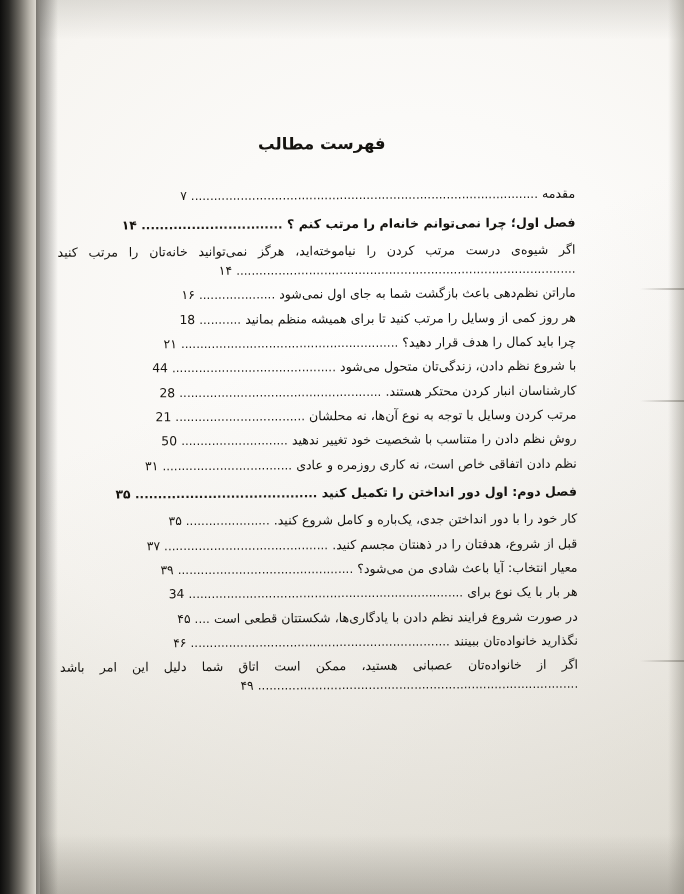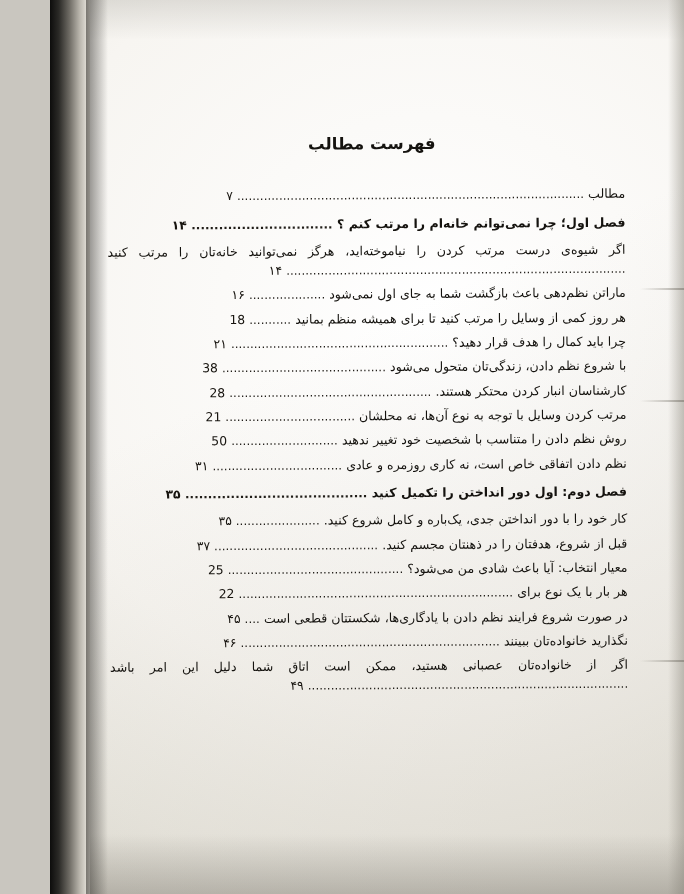--- a/index.html
+++ b/index.html
@@ -8,25 +8,24 @@
   }
   body {
     width: 684px;
     height: 894px;
     overflow: hidden;
     background: #c9c6bf;
     font-family: "DejaVu Sans", sans-serif;
   }
   .page-photo {
     position: relative;
-    width: 594px;
+    width: 684px;
     height: 894px;
     background: #ffffff;
     overflow: hidden;
-    padding-left: 40px;
   }
   
   .gutter-shadow {
     position: absolute;
     top: 0;
     left: 0;
     width: 40px;
     height: 894px;
     background: linear-gradient(to right,
         #0d0d0c 0%, #2b2a27 22%, #6d6a63 48%, #b9b5ac 74%, #ddd9d1 90%, #eae6de 100%);
@@ -148,21 +147,21 @@
 
 <div class="page-photo">
   <div class="paper"></div>
   <div class="paper-warm"></div>
 
   <div class="content tilt">
     <h1 class="toc-title">فهرست مطالب</h1>
     <ul class="toc-list">
 
       <li class="toc-entry">
-        <span class="txt">مطالب</span>
+        <span class="txt">مقدمه</span>
         <span class="dots">...........................................................................................</span>
         <span class="pg">۷</span>
       </li>
 
       <li class="toc-entry chapter">
         <span class="txt">فصل اول؛ چرا نمی‌توانم خانه‌ام را مرتب کنم ؟</span>
         <span class="dots">...............................</span>
         <span class="pg">۱۴</span>
       </li>
 
@@ -186,21 +185,21 @@
 
       <li class="toc-entry">
         <span class="txt">چرا باید کمال را هدف قرار دهید؟</span>
         <span class="dots">.........................................................</span>
         <span class="pg">۲۱</span>
       </li>
 
       <li class="toc-entry">
         <span class="txt">با شروع نظم دادن، زندگی‌تان متحول می‌شود</span>
         <span class="dots">...........................................</span>
-        <span class="pg">38</span>
+        <span class="pg">44</span>
       </li>
 
       <li class="toc-entry">
         <span class="txt">کارشناسان انبار کردن محتکر هستند.</span>
         <span class="dots">.....................................................</span>
         <span class="pg">28</span>
       </li>
 
       <li class="toc-entry">
         <span class="txt">مرتب کردن وسایل با توجه به نوع آن‌ها، نه محلشان</span>
@@ -234,27 +233,27 @@
 
       <li class="toc-entry">
         <span class="txt">قبل از شروع، هدفتان را در ذهنتان مجسم کنید.</span>
         <span class="dots">...........................................</span>
         <span class="pg">۳۷</span>
       </li>
 
       <li class="toc-entry">
         <span class="txt">معیار انتخاب: آیا باعث شادی من می‌شود؟</span>
         <span class="dots">..............................................</span>
-        <span class="pg">25</span>
+        <span class="pg">۳۹</span>
       </li>
 
       <li class="toc-entry">
         <span class="txt">هر بار با یک نوع برای</span>
         <span class="dots">........................................................................</span>
-        <span class="pg">22</span>
+        <span class="pg">34</span>
       </li>
 
       <li class="toc-entry">
         <span class="txt">در صورت شروع فرایند نظم دادن با یادگاری‌ها، شکستتان قطعی است</span>
         <span class="dots">....</span>
         <span class="pg">۴۵</span>
       </li>
 
       <li class="toc-entry">
         <span class="txt">نگذارید خانواده‌تان ببینند</span>

